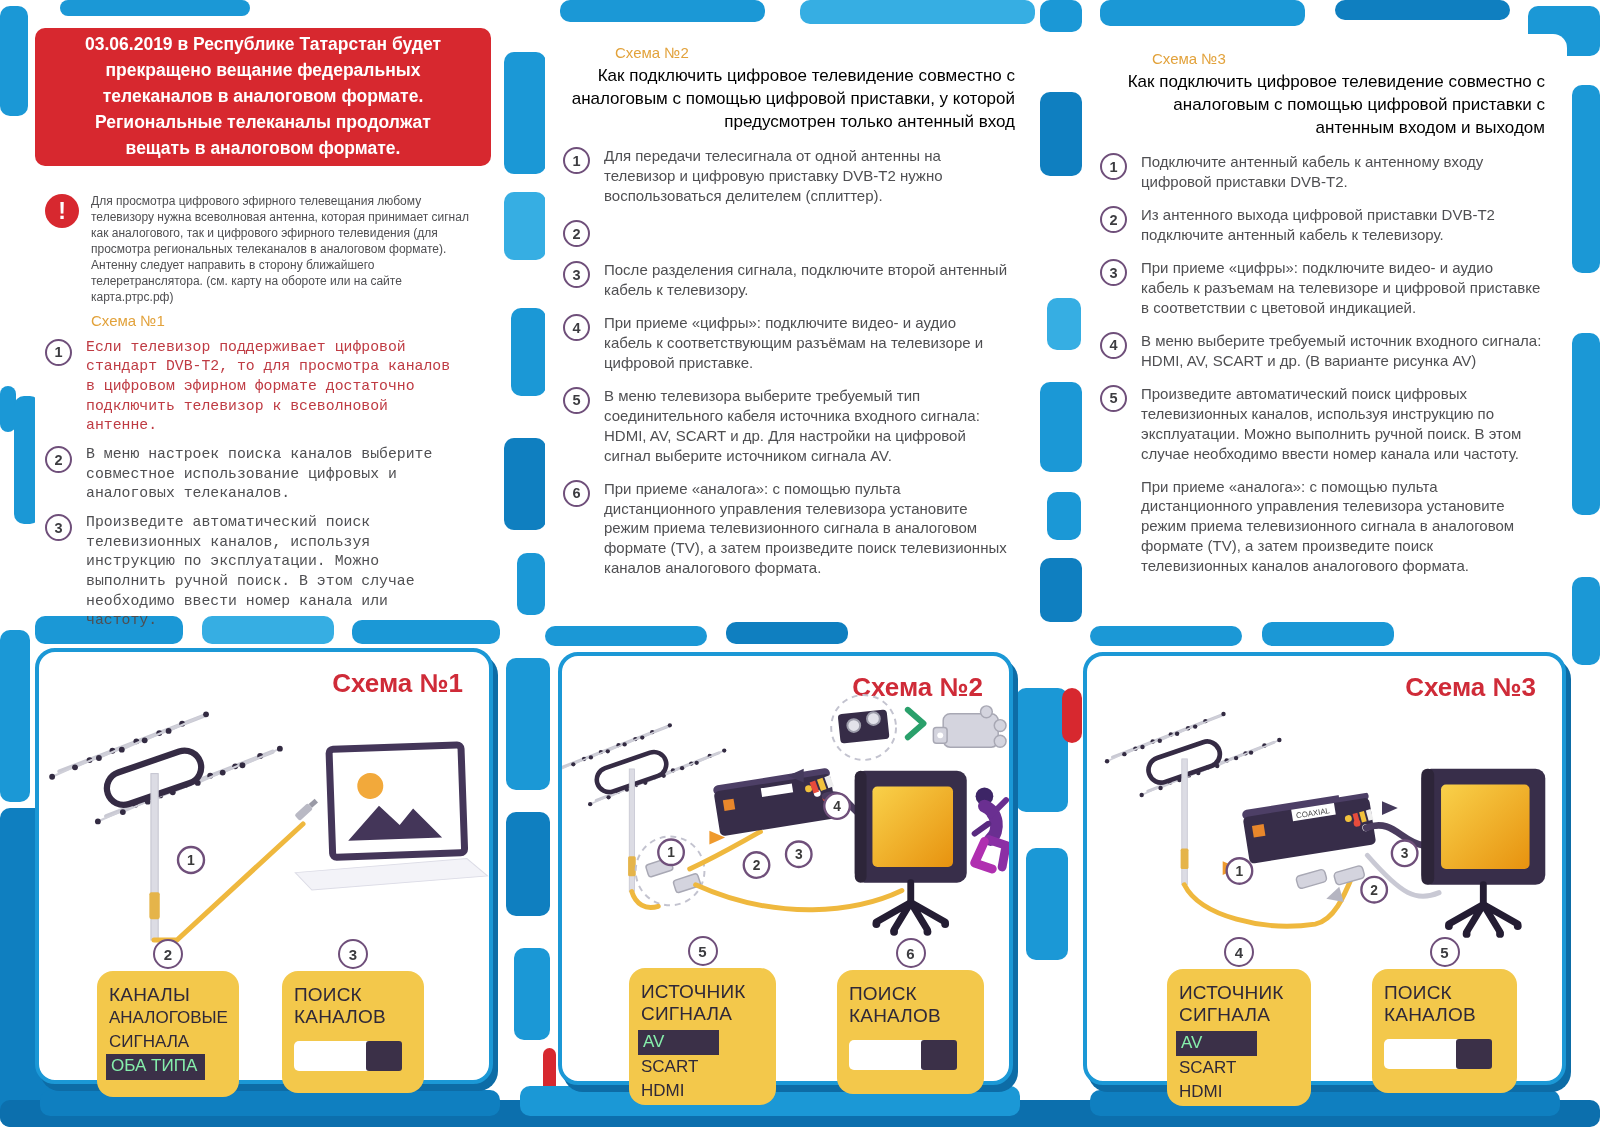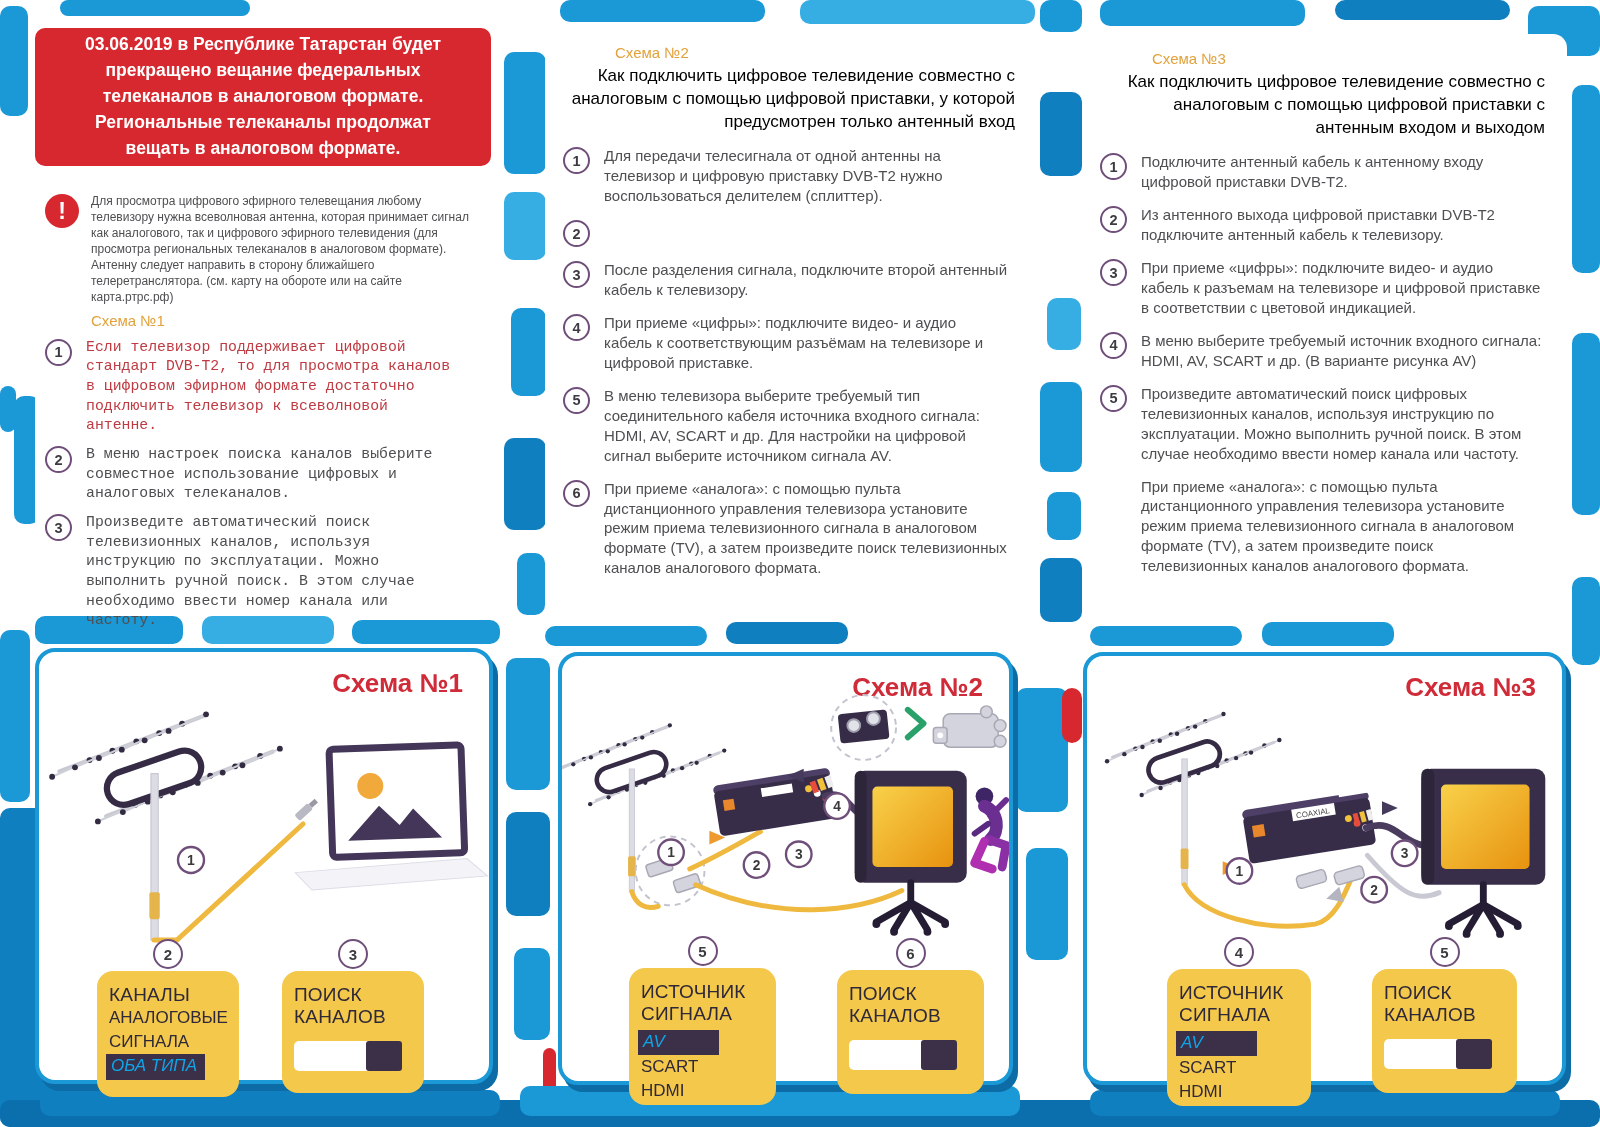--- a/index.html
+++ b/index.html
@@ -44,21 +44,21 @@
   .illus{position:absolute;left:0;top:0;width:100%;height:310px;pointer-events:none;}
   .ybox{position:absolute;background:#f3c84b;border-radius:16px;box-sizing:border-box;
         padding:13px 12px;color:#2f2838;}
   .box-num{position:absolute;top:-32px;left:50%;transform:translateX(-50%);width:30px;height:30px;
            border-radius:50%;background:#fff;border:2px solid #6f4f7a;color:#3c3c40;font-weight:700;
            font-size:15px;display:flex;align-items:center;justify-content:center;box-sizing:border-box;}
   .box-title{font-size:19px;line-height:1.18;letter-spacing:.2px;}
   .opts{font-size:17px;line-height:1.32;}
   .opts-tight{margin-top:3px;}
   .opt{margin-top:1px;}
-  .sel{display:inline-block;background:#3b3048;color:#0ea5e9;padding:1px 8px 2px 5px;margin-left:-3px;font-style:italic;}
+  .sel{display:inline-block;background:#3b3048;color:#86efac;padding:1px 8px 2px 5px;margin-left:-3px;}
   .sel-wide{min-width:68px;}
   .progress{margin-top:12px;width:108px;height:30px;background:#fff;border-radius:5px;position:relative;}
   .chunk{position:absolute;right:0;top:0;width:36px;height:30px;background:#3b3048;border-radius:3px;}
   
   .bm{stroke:#c9c9d3;stroke-width:4;stroke-linecap:round;}
   .dp{stroke:#cfcfd8;stroke-width:2;}
   .dt{fill:#332b42;}
   .lp{fill:none;stroke:#352b44;stroke-width:6;}
   .ms{fill:#dcdce4;stroke:#c5c5d0;stroke-width:1;}
   .bd{fill:#e5b44a;}

